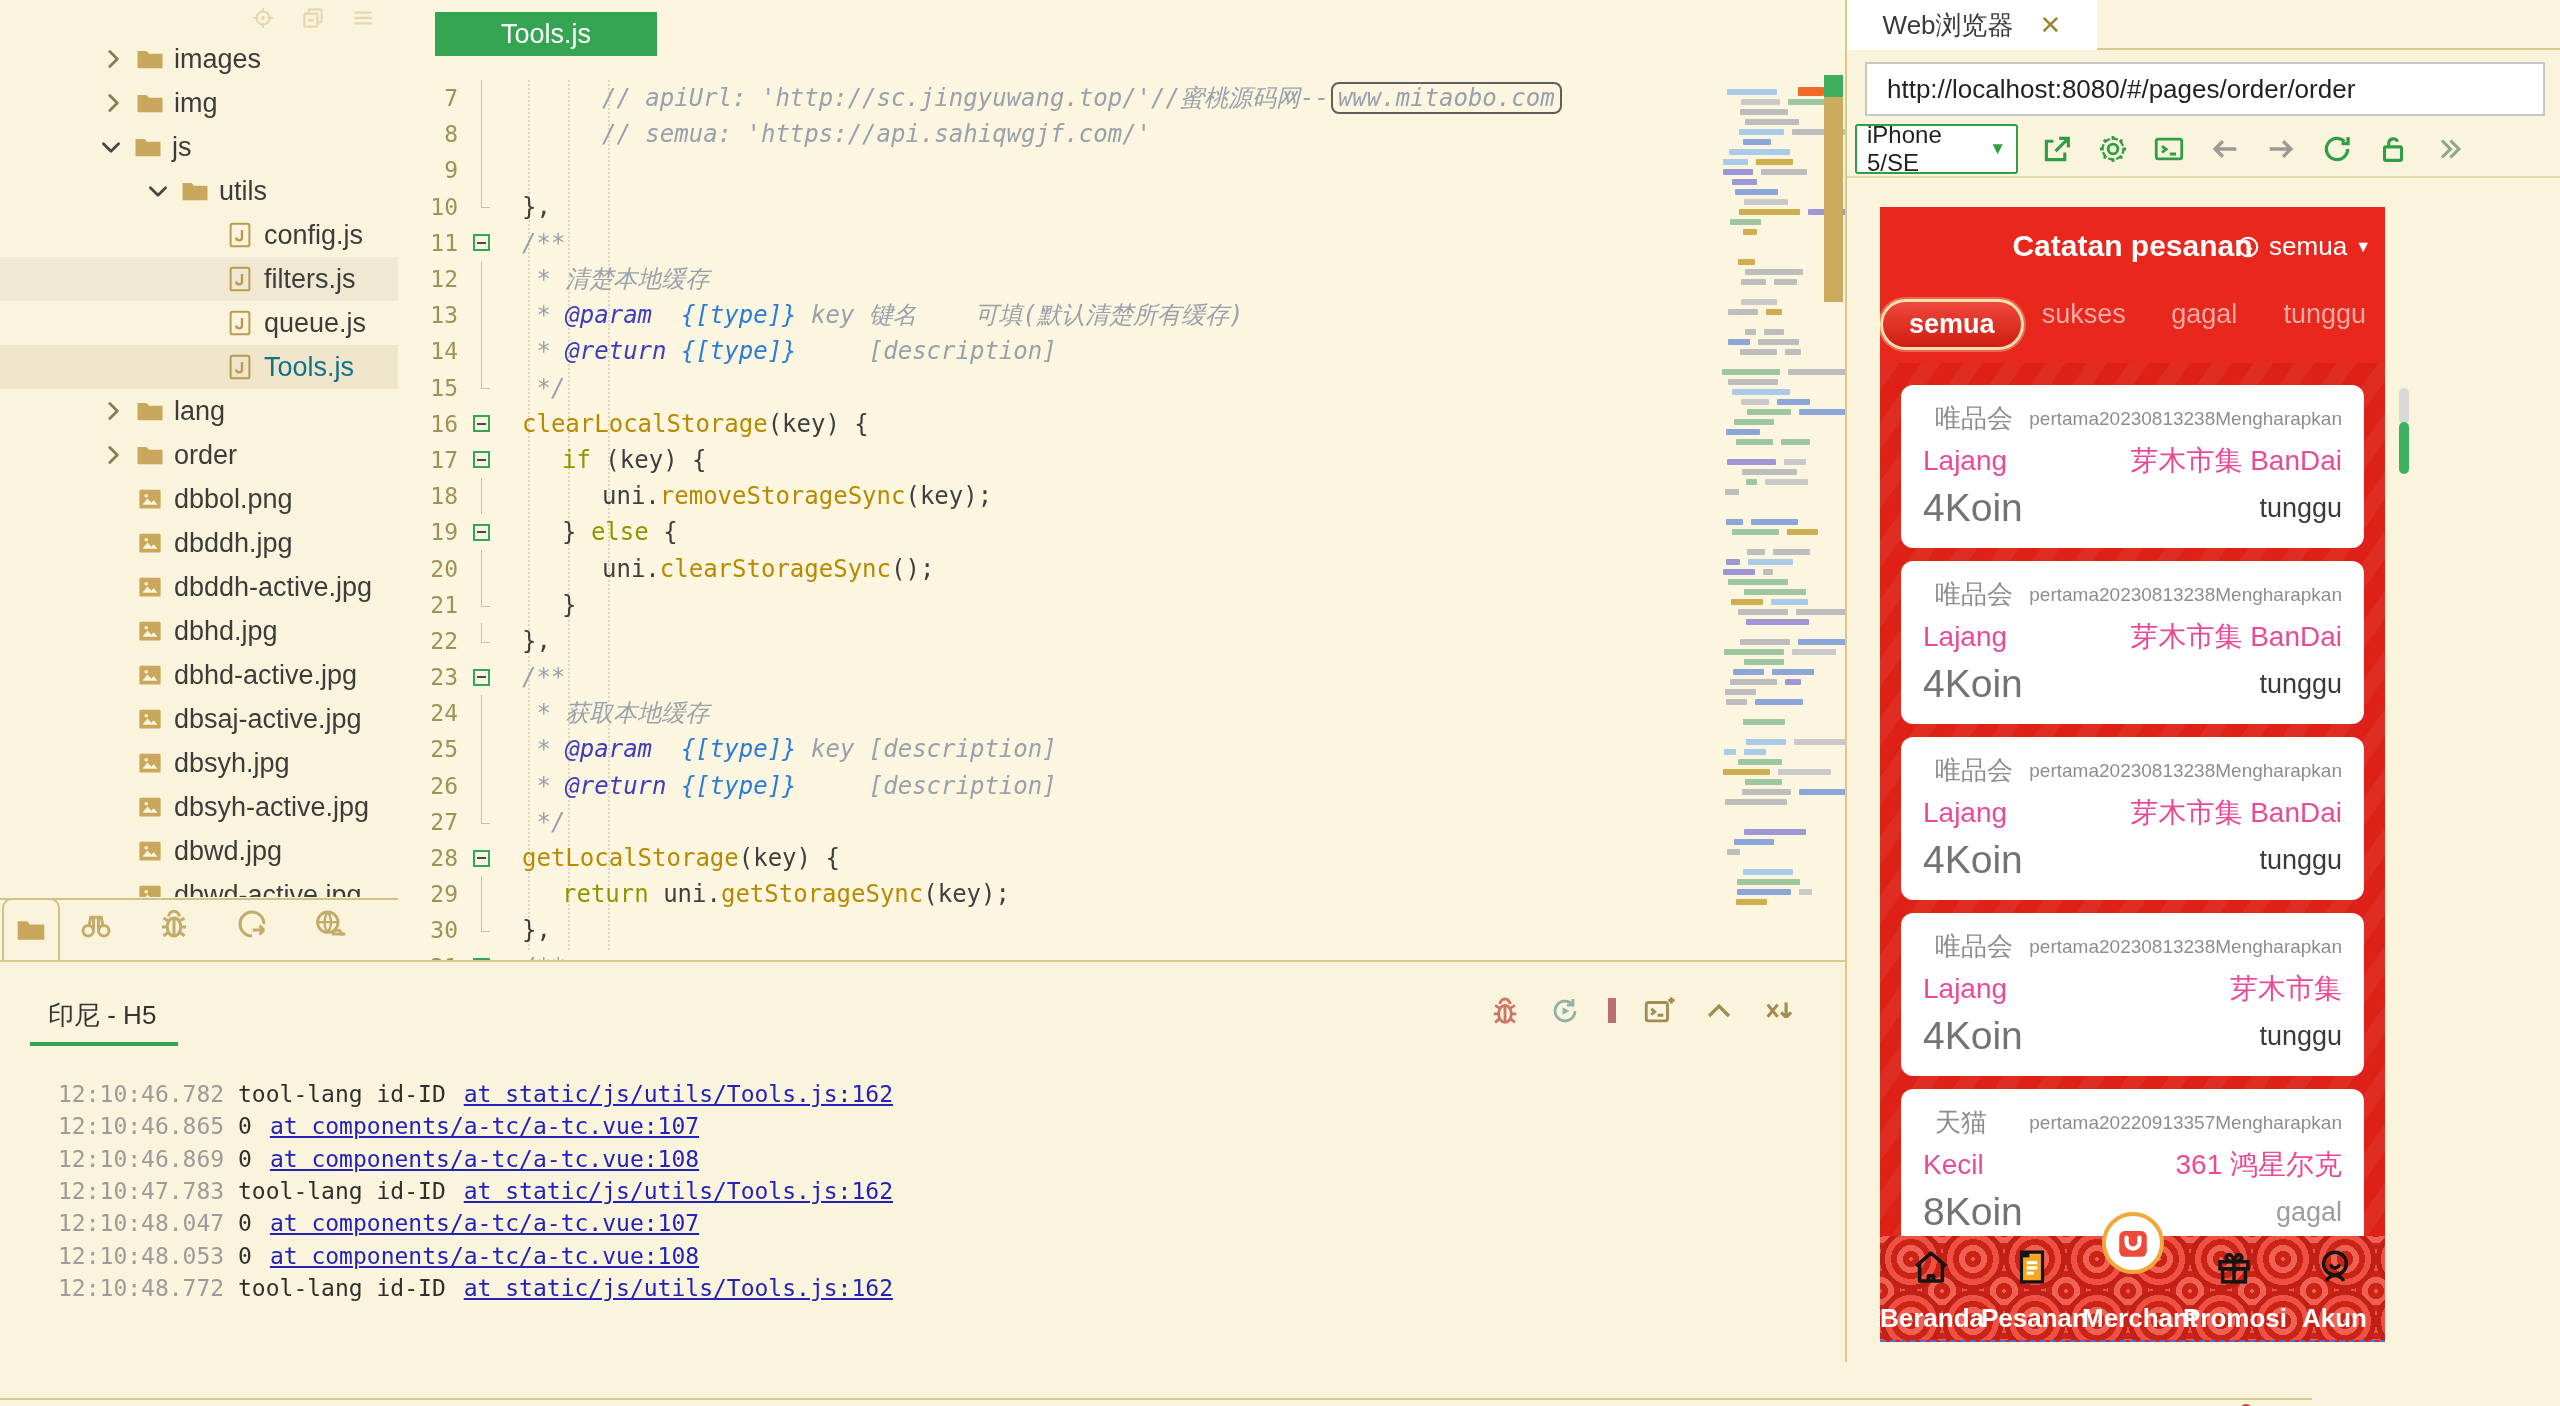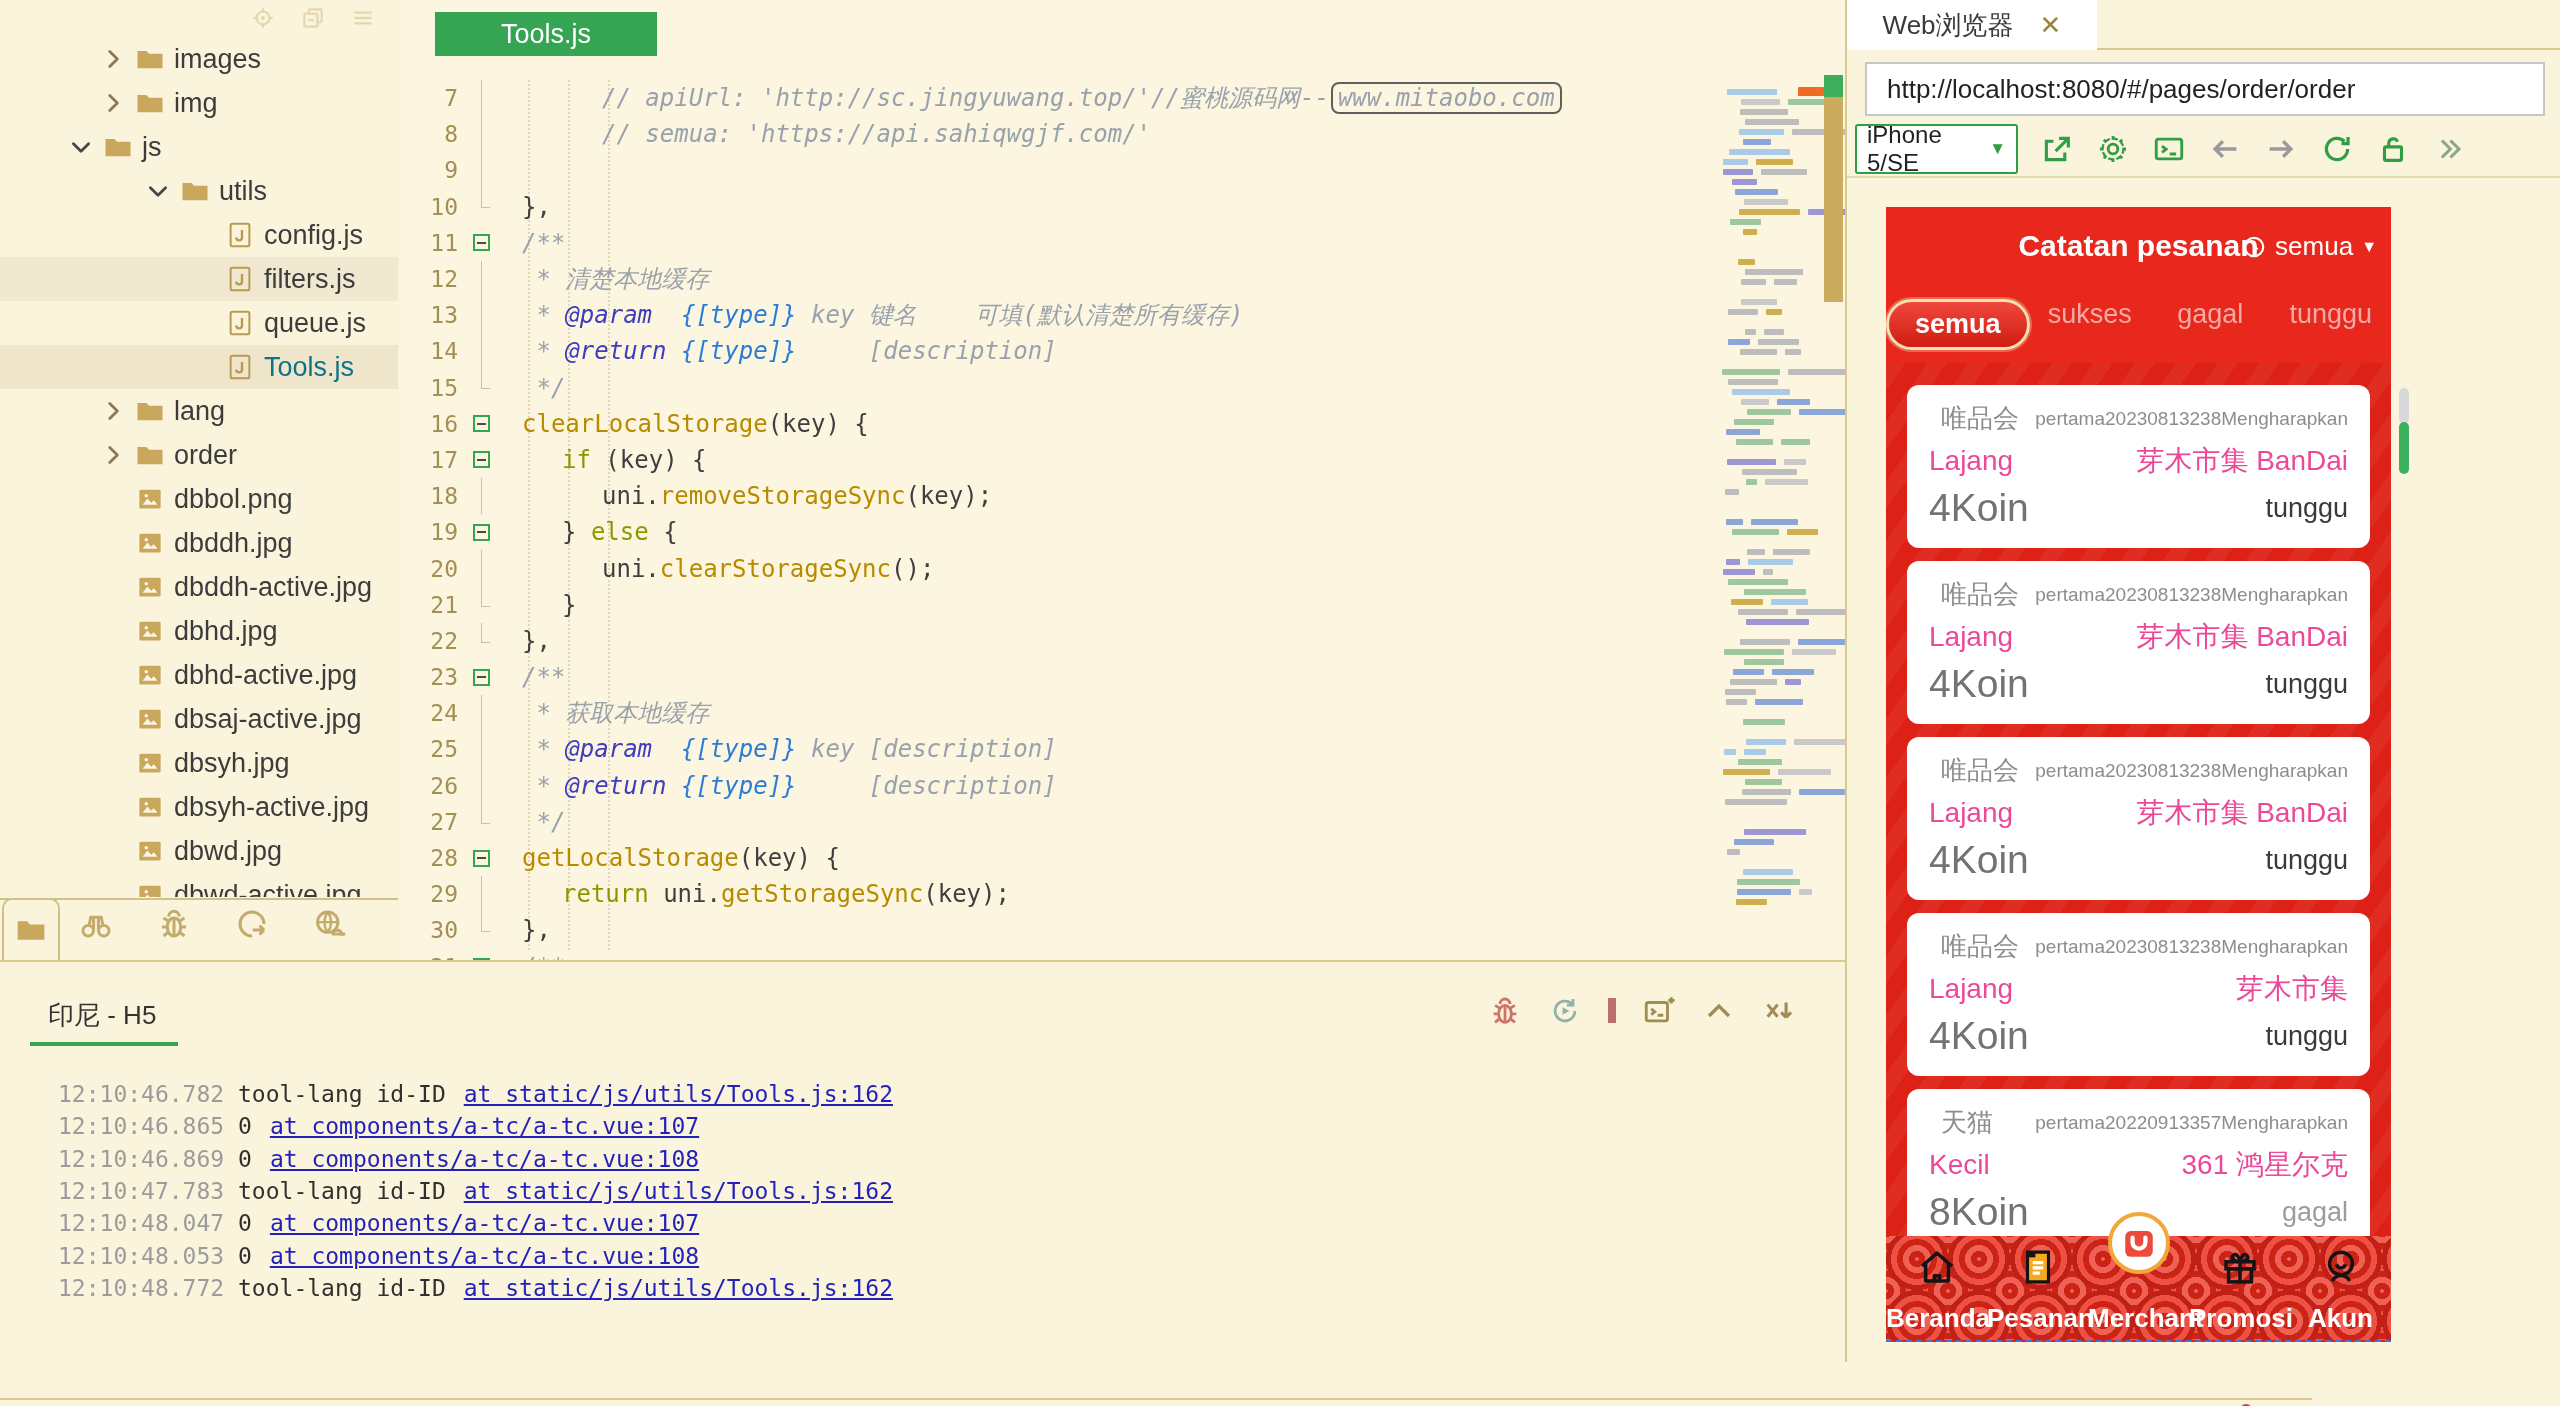--- a/index.html
+++ b/index.html
@@ -65,21 +65,21 @@
   #bdevice{margin-left:8px;width:163px;height:50px;border:2px solid #2f9e44;background:#fff;border-radius:3px;display:flex;align-items:center;box-sizing:border-box;padding:0 10px;font-size:24px;color:#222;justify-content:space-between;}
   #bdevice .caret{color:#2f9e44;font-size:17px;}
   #btools{display:flex;align-items:center;gap:22px;margin-left:22px;}
   #btools .svgi{width:34px;height:34px;}
   .ic-green{color:#2f9e44;}
   .ic-gray{color:#9a9a9a;}
   .ic-graygreen{color:#8aa78a;}
   #btoolbar-border{left:0;top:176px;width:715px;height:0;border-top:2px solid #e6daae;}
 
   
-  #phone{left:39px;top:207px;width:505px;height:1133px;border-bottom:2px dashed #4a6fd8;box-sizing:content-box;overflow:hidden;background:#de2116;}
+  #phone{left:33px;top:207px;width:505px;height:1133px;border-bottom:2px dashed #4a6fd8;box-sizing:content-box;overflow:hidden;background:#de2116;}
   #ph-header{position:absolute;left:0;top:0;width:100%;height:156px;background:#e8271d;}
   #ph-title{position:absolute;left:0;top:22px;width:100%;text-align:center;color:#fff;font-weight:bold;font-size:30px;}
   #ph-filter{position:absolute;right:14px;top:24px;display:flex;align-items:center;gap:8px;color:#fff;font-size:26px;}
   #ph-filter .svgi{width:26px;height:26px;}
   #ph-filter .caret{font-size:16px;}
   #ph-tabs{position:absolute;left:0;top:80px;width:100%;display:flex;}
   .ph-tab{flex:1;text-align:center;font-size:27px;color:#f3aaa4;padding-top:12px;}
   .ph-tab.on{color:#fff;font-weight:bold;}
   .pill{display:inline-block;padding:7px 26px;border-radius:28px;background:linear-gradient(180deg,#f0473d,#cf1d12);border:3px solid #f3e0b0;box-shadow:0 0 0 2px rgba(243,224,176,.35);}
   #ph-list{position:absolute;left:0;top:156px;width:100%;bottom:104px;background:#de2116;background-image:repeating-linear-gradient(125deg,rgba(255,255,255,.055) 0 16px,rgba(255,255,255,0) 16px 34px);padding:22px 21px 0;box-sizing:border-box;overflow:hidden;}
@@ -173,21 +173,21 @@
             <path d="M9 5l7 7-7 7" fill="none" stroke="currentColor" stroke-width="2.6" stroke-linecap="round" stroke-linejoin="round"></path>
           </svg>
         </span>
         <span class="svgi tree-ico">
           <svg viewBox="0 0 24 24">
             <path fill="#c9a75c" d="M2 5.5h7.2l2 2.3H22v11.5H2z"></path>
           </svg>
         </span>
         <span class="tree-label">img</span>
       </div>
-      <div class="tree-row" style="padding-left: 68px;">
+      <div class="tree-row" style="padding-left: 98px;">
         <span class="svgi tree-chev open">
           <svg viewBox="0 0 24 24">
             <path d="M5 9l7 7 7-7" fill="none" stroke="currentColor" stroke-width="2.6" stroke-linecap="round" stroke-linejoin="round"></path>
           </svg>
         </span>
         <span class="svgi tree-ico">
           <svg viewBox="0 0 24 24">
             <path fill="#c9a75c" d="M2 5.5h7.2l2 2.3H22v11.5H2z"></path>
           </svg>
         </span>

